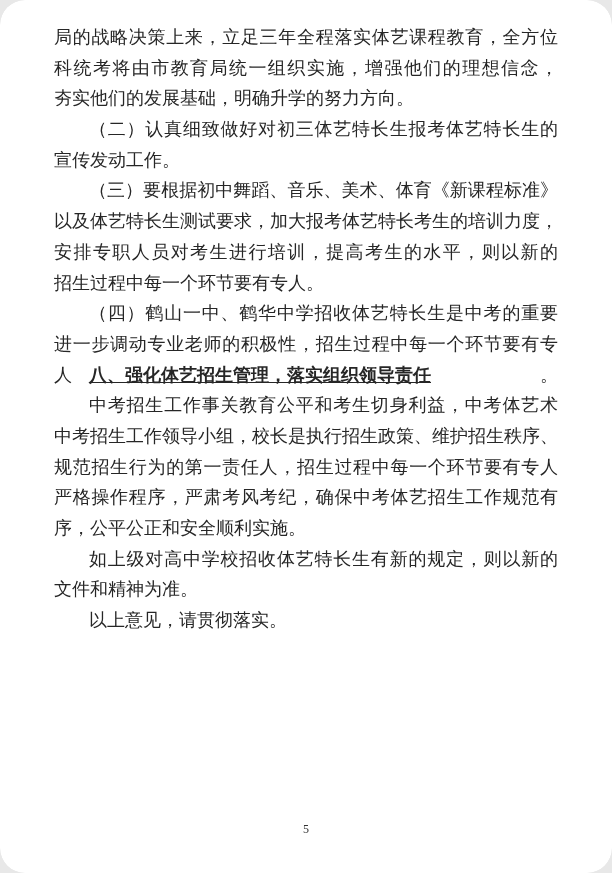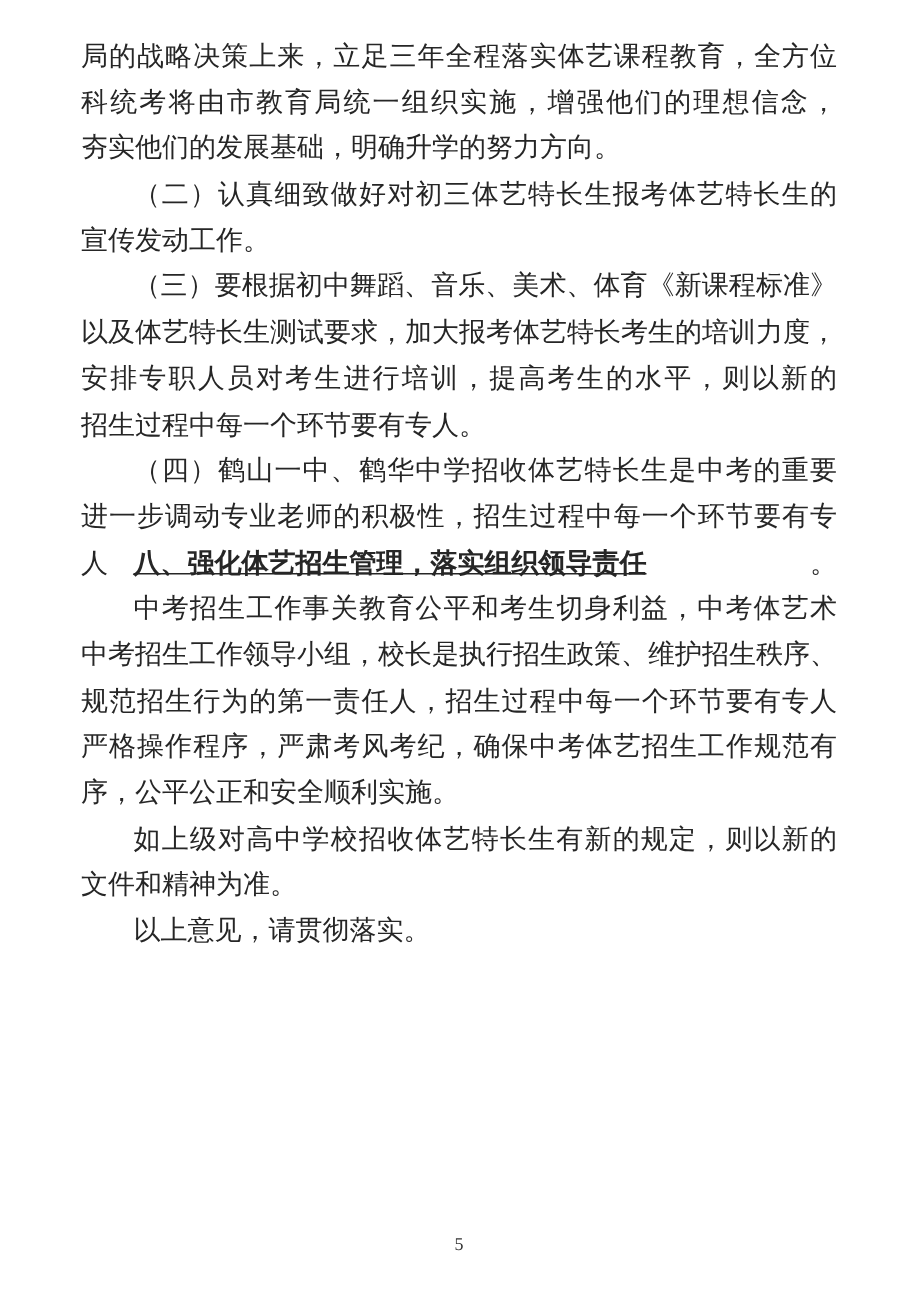--- a/index.html
+++ b/index.html
@@ -1,15 +1,15 @@
 <!DOCTYPE html>
 <html><head>
 <meta charset="utf-8">
 <style>
-  * { margin: 0; padding: 0; box-sizing: border-box; }
+  * { margin: 0; padding: 0; box-sizing: border-box; border-radius: 25px; }
   html, body { background: #e8e8e8; }
   body {
     font-family: "Liberation Serif", "DejaVu Serif", serif;
     width: 612px;
   }
   .page {
     position: relative;
     width: 612px;
     height: 873px;
     background: #ffffff;

